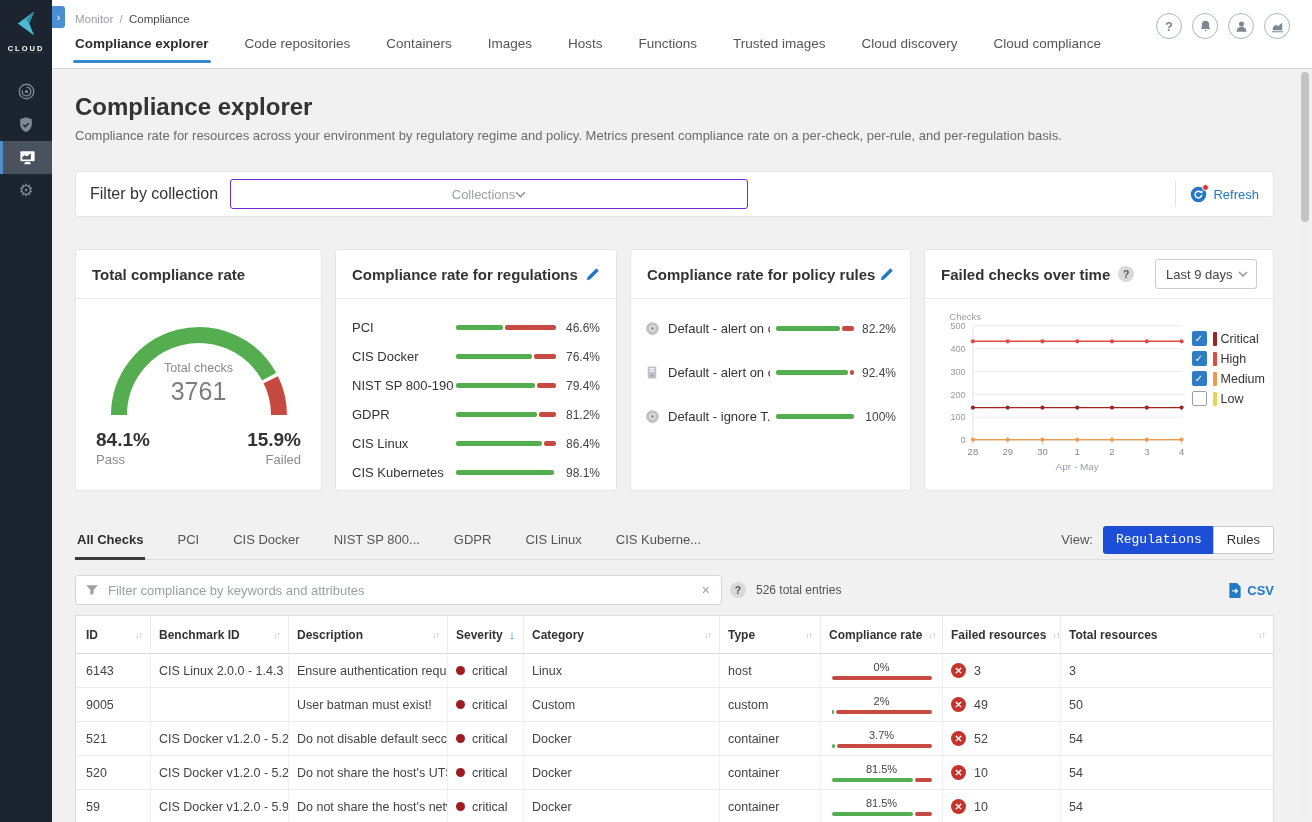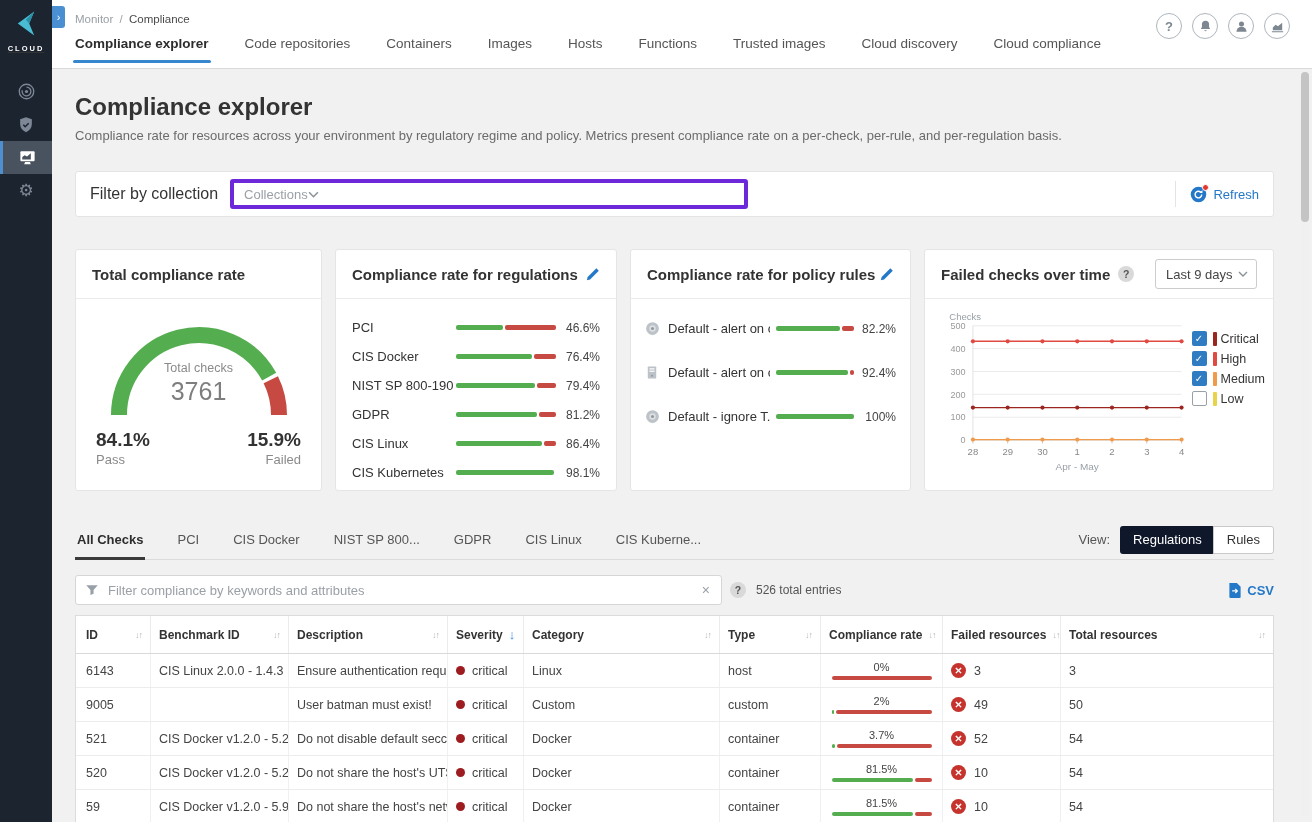--- a/index.html
+++ b/index.html
@@ -37,21 +37,21 @@
   .qmark { color:#7d8791; font-size:13px; font-weight:bold; }
 
   .content { flex:1; padding:0 38px 0 23px; overflow:hidden; }
 
   .page-title { font-size:24px; font-weight:bold; color:#333; margin:24px 0 0; }
   .page-desc { font-size:13px; color:#6b6b6b; margin-top:7px; }
 
   
   .filterbar { margin-top:28px; background:#fff; border:1px solid #e4e4e4; border-radius:3px; height:46px; display:flex; align-items:center; padding:0 14px; }
   .filterbar .flabel { font-size:16px; color:#333; margin-right:12px; white-space:nowrap; }
-  .select-box { flex:0 0 518px; height:30px; border:4px solid #6d28d9; border-radius:3px; background:#fff; display:flex; align-items:center; justify-content:flex-start; padding:0 10px; cursor:pointer; }
+  .select-box { flex:0 0 518px; height:30px; border:1px solid #6d28d9; border-radius:3px; background:#fff; display:flex; align-items:center; justify-content:center; padding:0 10px; cursor:pointer; }
   .select-box .ph { color:#9aa0a6; font-size:13px; }
   .fspacer { flex:1; }
   .vdivider { width:1px; height:26px; background:#e4e4e4; margin-right:14px; }
   .refresh-btn { display:flex; align-items:center; gap:6px; color:#2478c8; font-size:13px; cursor:pointer; }
   .refresh-ic { position:relative; display:flex; }
   .refresh-ic .dot { position:absolute; top:-2px; right:-2px; width:7px; height:7px; background:#e0392f; border-radius:50%; border:1px solid #fff; }
 
   
   .cards { display:flex; gap:13px; margin-top:32px; }
   .card { background:#fff; border:1px solid #e5e5e5; border-radius:3px; height:242px; overflow:hidden; }
@@ -99,21 +99,21 @@
   .leg-label { font-size:12.5px; color:#333; }
 
   
   .ctabs { margin-top:33px; display:flex; align-items:center; gap:30px; border-bottom:1px solid #dcdcdc; }
   .ctab { font-size:13px; color:#555; padding:8px 2px 12px; position:relative; cursor:pointer; white-space:nowrap; }
   .ctab.active { color:#2d2d2d; font-weight:bold; }
   .ctab.active::after { content:''; position:absolute; left:0; right:0; bottom:-1px; height:3px; background:#3a3a3a; }
   .view-wrap { margin-left:auto; display:flex; align-items:center; padding-bottom:4px; }
   .view-label { font-size:13px; color:#555; margin-right:10px; }
   .seg-btn { height:28px; display:flex; align-items:center; padding:0 13px; font-size:13px; cursor:pointer; }
-  .seg-btn.active { background:#0f172a; color:#fff; border-radius:3px; }
+  .seg-btn.active { background:#1d4ed8; color:#fff; border-radius:3px;font-family:Liberation Mono, monospace; }
   .seg-btn.inactive { background:#fff; color:#333; border:1px solid #c9c9c9; border-radius:0 3px 3px 0; margin-left:-2px; }
 
   
   .tbar { margin-top:15px; display:flex; align-items:center; }
   .search-box { flex:0 0 647px; height:30px; background:#fff; border:1px solid #d6d6d6; border-radius:3px; display:flex; align-items:center; padding:8px 9px; }
   .search-box input { border:none; outline:none; flex:1; font-size:13px; font-family:"Liberation Sans",sans-serif; color:#333; margin-left:7px; background:transparent; }
   .search-box input::placeholder { color:#9aa0a6; }
   .clear-x { color:#9aa0a6; font-size:14px; cursor:pointer; padding:0 2px; }
   .entries { font-size:12px; color:#555; margin-left:10px; white-space:nowrap; }
   .csv-btn { margin-left:auto; display:flex; align-items:center; gap:5px; color:#2478c8; font-size:13px; font-weight:bold; cursor:pointer; }

